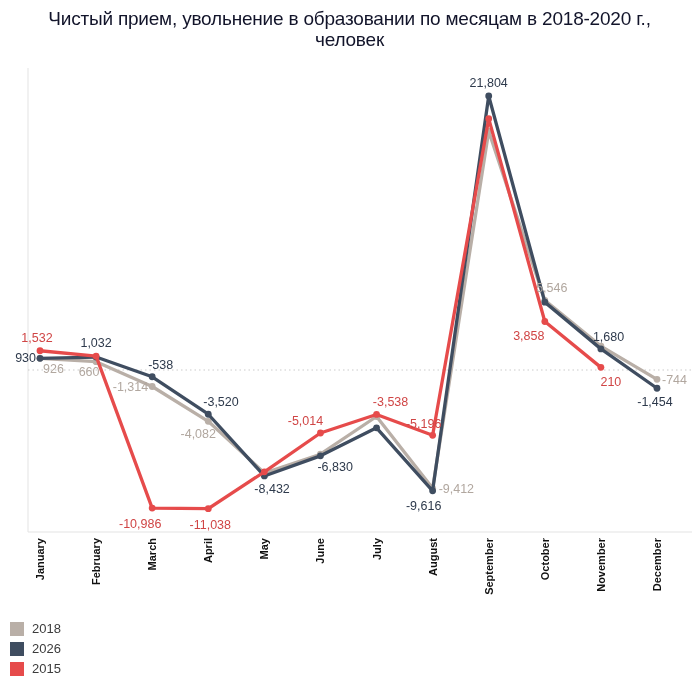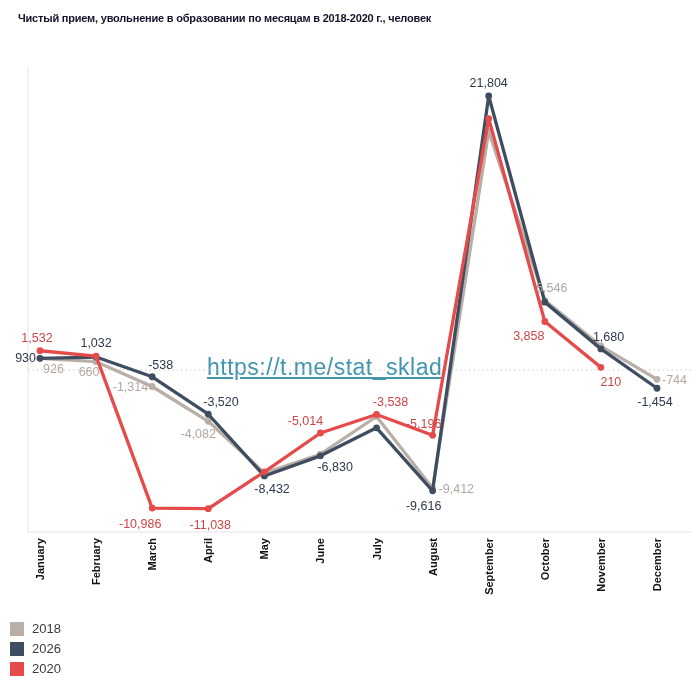--- a/index.html
+++ b/index.html
@@ -3,21 +3,22 @@
 <meta charset="utf-8">
 <style>
   html,body{margin:0;padding:0;}
   body{
     width:699px;height:699px;background:#ffffff;overflow:hidden;
     font-family:"Liberation Sans","DejaVu Sans",sans-serif;
     position:relative;
   }
   .title{
     margin:8px 18px 0 18px;
-    font-size:11px;line-height:21px;font-weight:bold;
+    text-align:center;
+    font-size:19px;line-height:21px;font-weight:normal;
     color:#12142a;letter-spacing:-0.2px;
   }
   .chart-wrap{position:absolute;left:0;top:60px;width:699px;height:615px;}
   .watermark{
     position:absolute;left:207px;top:294px; 
     font-size:23px;color:#4295ad;text-decoration:underline;
     letter-spacing:0.5px;cursor:pointer;
   }
   svg.chart{position:absolute;left:0;top:0;}
   .legend{
@@ -27,21 +28,20 @@
   .legend-item{display:flex;align-items:center;gap:8px;cursor:pointer;}
   .legend-swatch{width:14px;height:14px;display:inline-block;}
   .legend-label{font-size:13px;color:#3c3c3c;}
 </style>
 </head>
 <body>
 
 <div class="title">Чистый прием, увольнение в образовании по месяцам в 2018-2020 г., человек</div>
 
 <div class="chart-wrap">
-  <span class="watermark">https://t.me/stat_sklad</span>
   <svg class="chart" id="chart-svg" width="699" height="615" viewBox="0 0 699 615">
       <line x1="28" y1="8" x2="28" y2="472" stroke="#e3e3e3" stroke-width="1"></line>
       <line x1="28" y1="472" x2="692" y2="472" stroke="#e3e3e3" stroke-width="1"></line>
       <line x1="28" y1="310" x2="692" y2="310" stroke="#cccccc" stroke-width="1.2" stroke-dasharray="1.5 3"></line>
       <polyline points="40,298.36244815885385 96.09,301.7054166143019 152.18,326.51376146788994 208.27,361.3007414854845 264.36,413.05391479200705 320.45000000000005,394.2025889154204 376.54,356.4999371622471 432.63,428.28578610028904 488.72,71.21653889656903 544.8100000000001,240.30036445896695 600.9000000000001,286.1216538896569 656.99,319.350257634787" fill="none" stroke="#b9afa7" stroke-width="3.3" stroke-linejoin="round" stroke-linecap="round"></polyline>
       <circle cx="40" cy="298.36244815885385" r="3.4" fill="#b9afa7"></circle>
       <circle cx="96.09" cy="301.7054166143019" r="3.4" fill="#b9afa7"></circle>
       <circle cx="152.18" cy="326.51376146788994" r="3.4" fill="#b9afa7"></circle>
       <circle cx="208.27" cy="361.3007414854845" r="3.4" fill="#b9afa7"></circle>
       <circle cx="264.36" cy="413.05391479200705" r="3.4" fill="#b9afa7"></circle>
@@ -121,15 +121,15 @@
     <div class="legend-item">
       <span class="legend-swatch" style="background: rgb(185, 175, 167);"></span>
       <span class="legend-label">2018</span>
     </div>
     <div class="legend-item">
       <span class="legend-swatch" style="background: rgb(63, 77, 96);"></span>
       <span class="legend-label">2026</span>
     </div>
     <div class="legend-item">
       <span class="legend-swatch" style="background: rgb(230, 75, 75);"></span>
-      <span class="legend-label">2020</span>
+      <span class="legend-label">2015</span>
     </div>
   </div>
 
 </body></html>

